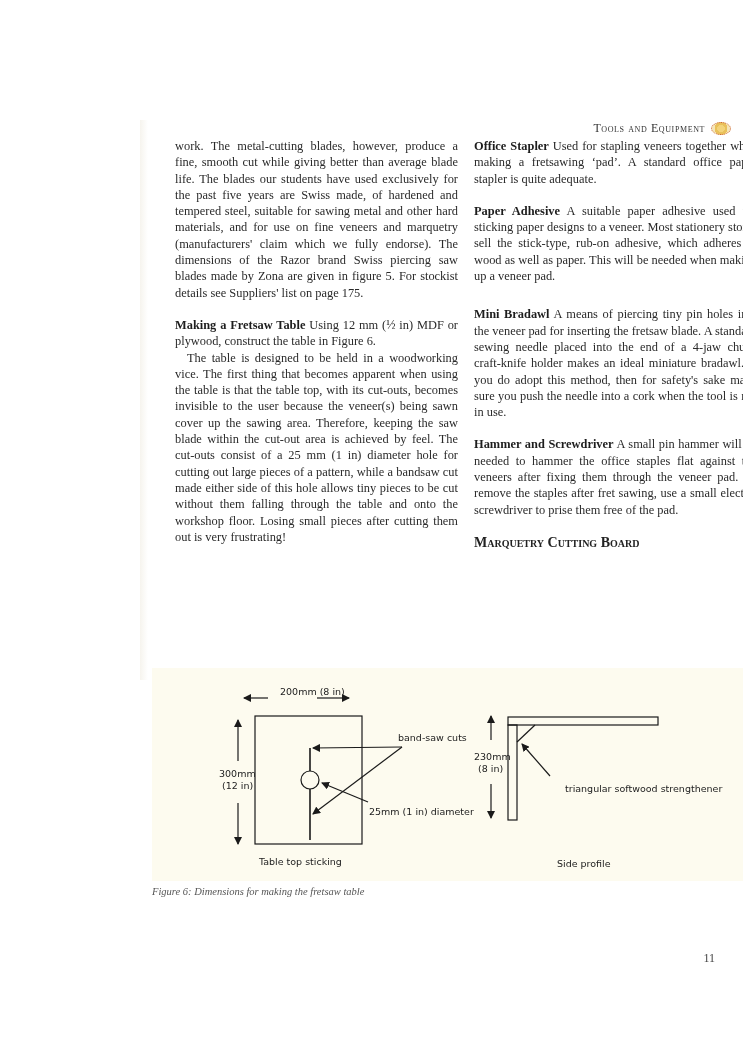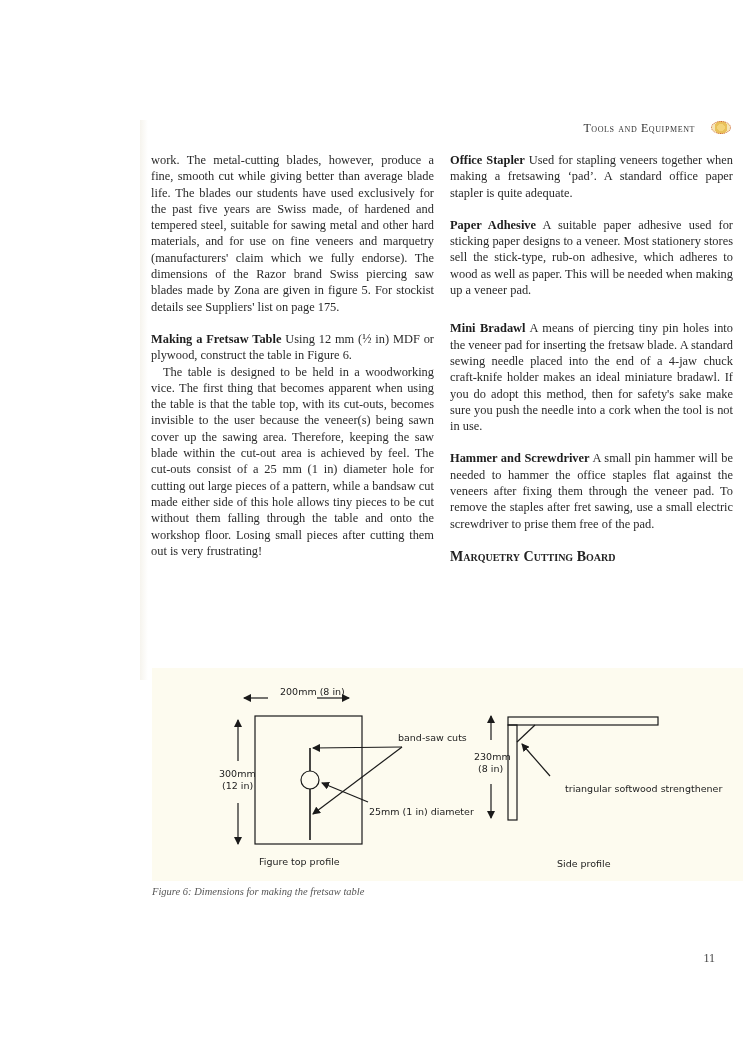--- a/index.html
+++ b/index.html
@@ -2,25 +2,25 @@
 <html><head>
   <meta charset="utf-8">
   <style>
     html, body { margin: 0; padding: 0; }
     body {
       width: 743px; height: 1050px; background: #ffffff; position: relative; overflow: hidden;
       font-family: "Liberation Serif", "DejaVu Serif", serif; color: #2a2a2a;
     }
     .edge-shadow { position: absolute; left: 140px; top: 120px; width: 8px; height: 560px;
       background: linear-gradient(to right, #f6f4ee, #ffffff); }
-    .running-head { position: absolute; right: 12px; top: 121px; display: flex; align-items: flex-start; gap: 16px; }
+    .running-head { position: absolute; right: 12px; top: 121px; display: flex; align-items: center; gap: 6px; }
     .running-head .title { font-variant: small-caps; font-size: 12px; letter-spacing: 0.6px; color: #333; }
     .emblem { width: 20px; height: 13px; border-radius: 50%; background: radial-gradient(circle, #f3d47a 0 35%, #e9c15a 36% 60%, #f5e6b8 61%);
       border: 1px dotted #c9552c; box-sizing: border-box; }
-    .col { position: absolute; top: 152px; width: 283px; font-size: 12.4px; line-height: 16.3px; text-align: justify; }
+    .col { position: absolute; top: 138px; width: 283px; font-size: 12.4px; line-height: 16.3px; text-align: justify; margin-left: 24px; }
     .col.left { left: 151px; }
     .col.right { left: 450px; }
     .col p { margin: 0; }
     .col p.gap { margin-top: 16px; }
     .col p.indent { text-indent: 12px; }
     .col b { font-weight: bold; color: #1d1d1d; }
     .section-heading { font-variant: small-caps; font-weight: bold; font-size: 14px; margin-top: 16px; line-height: 17px; color: #222; }
     .figure { position: absolute; left: 152px; top: 668px; width: 676px; height: 213px; background: #fdfbef; }
     .figure svg { position: absolute; left: 0; top: 0; }
     .fig-label { position: absolute; font-family: "DejaVu Sans", sans-serif; font-size: 9.5px; color: #222; white-space: nowrap; }
@@ -82,21 +82,21 @@
       <rect x="356" y="57" width="9" height="95"></rect>
       <line x1="365" y1="74" x2="383" y2="57"></line>
       <line x1="398" y1="108" x2="370" y2="76" marker-end="url(#ah)"></line>
     </g>
   </svg>
   <span class="fig-label" style="left:128px;top:18px">200mm (8 in)</span>
   <span class="fig-label" style="left:67px;top:100px">300mm</span>
   <span class="fig-label" style="left:70px;top:112px">(12 in)</span>
   <span class="fig-label" style="left:246px;top:64px">band-saw cuts</span>
   <span class="fig-label" style="left:217px;top:138px">25mm (1 in) diameter</span>
-  <span class="fig-label" style="left:107px;top:188px">Figure top profile</span>
+  <span class="fig-label" style="left:107px;top:188px">Table top sticking</span>
   <span class="fig-label" style="left:322px;top:83px">230mm</span>
   <span class="fig-label" style="left:326px;top:95px">(8 in)</span>
   <span class="fig-label" style="left:413px;top:115px">triangular softwood strengthener</span>
   <span class="fig-label" style="left:405px;top:190px">Side profile</span>
 </div>
 
 <div class="caption">Figure 6: Dimensions for making the fretsaw table</div>
 <div class="page-number">11</div>
 
 </body></html>

